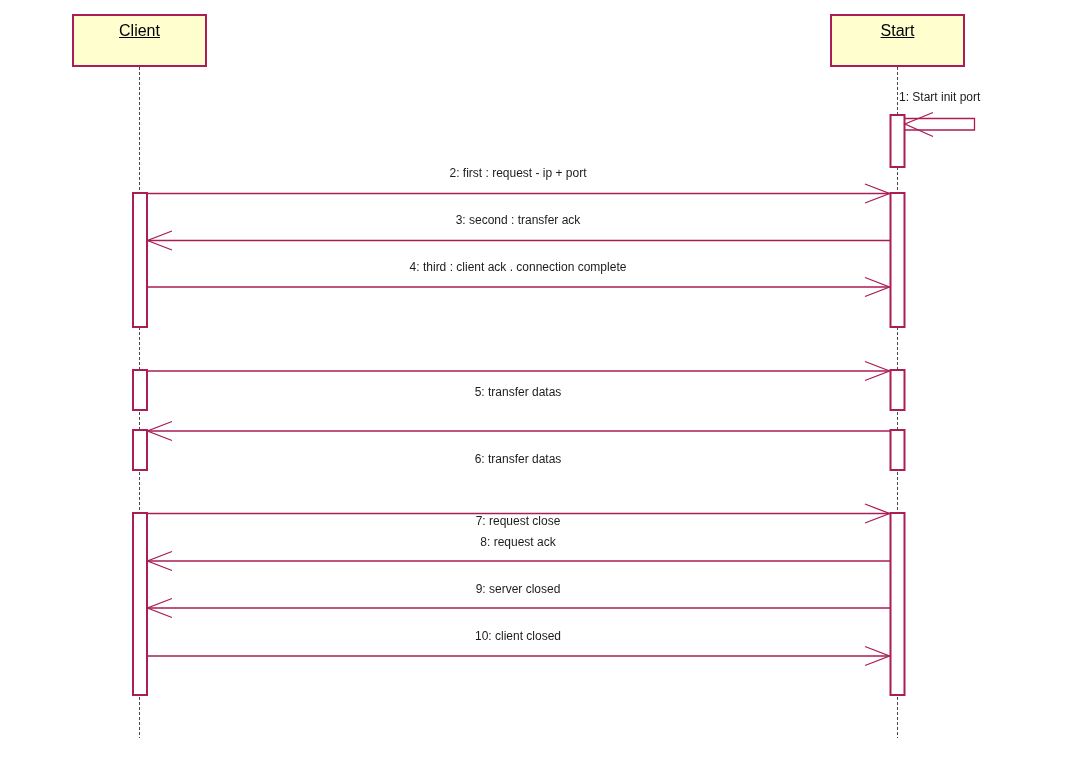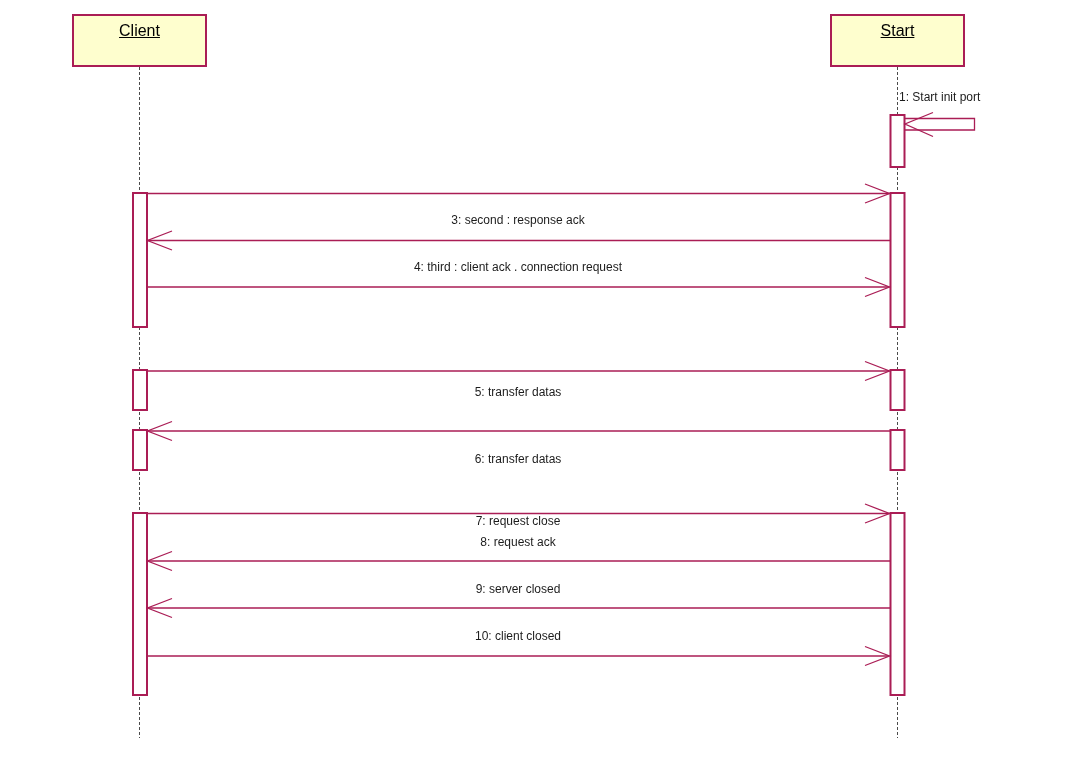--- a/index.html
+++ b/index.html
@@ -126,22 +126,23 @@
   </svg>
 
   <div class="actor-box" style="left:72px; top:14px;">
     <span class="actor-name">Client</span>
   </div>
   <div class="actor-box" style="left:830px; top:14px;">
     <span class="actor-name">Start</span>
   </div>
 
   <div class="msg-label" style="left:899px; top:88px;">1: Start init port</div>
-  <div class="msg-label centered" style="left:518px; top:211px;">3: second : response ack</div>
-  <div class="msg-label centered" style="left:518px; top:258px;">4: third : client ack . connection request</div>
+  <div class="msg-label centered" style="left:518px; top:164px;">2: first : request - ip + port</div>
+  <div class="msg-label centered" style="left:518px; top:211px;">3: second : transfer ack</div>
+  <div class="msg-label centered" style="left:518px; top:258px;">4: third : client ack . connection complete</div>
   <div class="msg-label centered" style="left:518px; top:383px;">5: transfer datas</div>
   <div class="msg-label centered" style="left:518px; top:442px;margin-top:8px;">6: transfer datas</div>
   <div class="msg-label centered" style="left:518px; top:512px;">7: request close</div>
   <div class="msg-label centered" style="left:518px; top:533px;">8: request ack</div>
   <div class="msg-label centered" style="left:518px; top:580px;">9: server closed</div>
   <div class="msg-label centered" style="left:518px; top:627px;">10: client closed</div>
 
 </div>
 
 </body></html>

